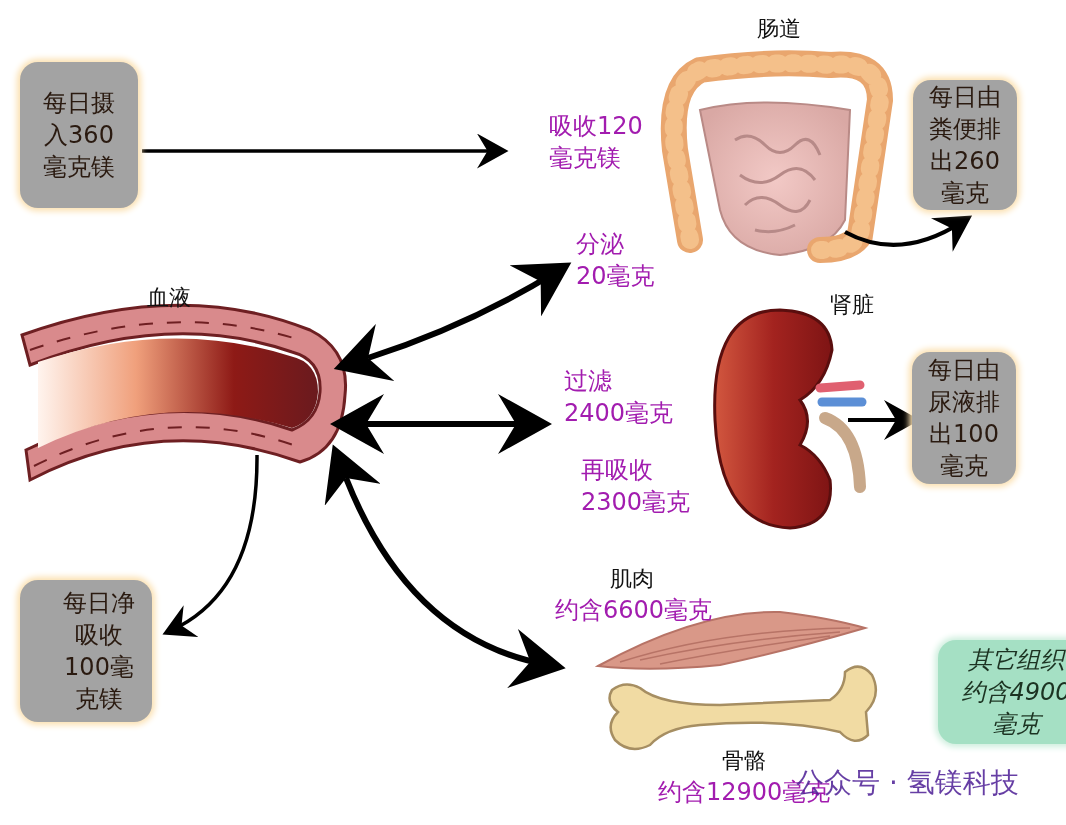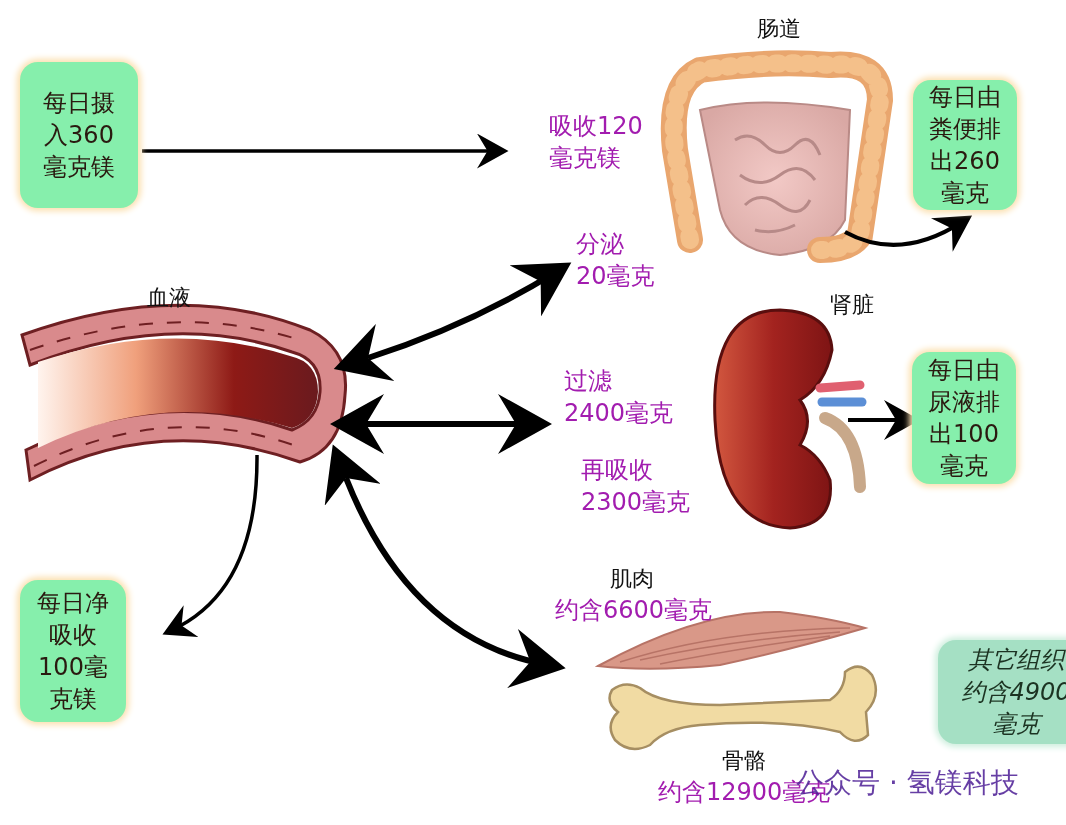--- a/index.html
+++ b/index.html
@@ -1,20 +1,20 @@
 <!DOCTYPE html>
 <html><head>
 <meta charset="utf-8">
 <style>
   html, body { margin:0; padding:0; background:#ffffff; }
   body { width:1066px; height:825px; position:relative; overflow:hidden;
          font-family:"DejaVu Sans", "Liberation Sans", sans-serif; color:#1a1a1a; }
   .box { position:absolute; border-radius:18px; display:flex; align-items:center; justify-content:center;
          text-align:center; font-size:24px; line-height:32px; color:#2a1a10; }
-  .orange { background:#86efac; box-shadow:0 0 6px 3px #fbe0b0; }
+  .orange { background:#a3a3a3; box-shadow:0 0 6px 3px #fbe0b0; }
   .green  { background:#a5e0c4; box-shadow:0 0 6px 3px #cdeedd; color:#1c3322; }
   .label  { position:absolute; font-size:24px; line-height:32px; color:#a21caf; white-space:pre; }
   .title  { position:absolute; font-size:22px; font-weight:normal; color:#111; }
   .boxtext { white-space:pre; }
   svg.overlay { position:absolute; left:0; top:0; }
   .watermark { position:absolute; font-size:28px; color:#4c1d95; opacity:0.85; white-space:pre; }
 </style>
 </head>
 <body>
 
@@ -100,21 +100,21 @@
 粪便排
 出260
 毫克</span>
 </div>
 <div class="box orange" style="left:912px; top:352px; width:104px; height:132px;">
   <span class="boxtext">每日由
 尿液排
 出100
 毫克</span>
 </div>
-<div class="box orange" style="left:20px; top:580px; width:106px; height:142px;">
+<div class="box orange" style="left:20px; top:580px; width:106px; height:142px;padding-left:26px;">
   <span class="boxtext">每日净
 吸收
 100毫
 克镁</span>
 </div>
 <div class="box green" style="left:938px; top:640px; width:156px; height:104px;font-style:italic;">
   <span class="boxtext">其它组织
 约含4900
 毫克</span>
 </div>

